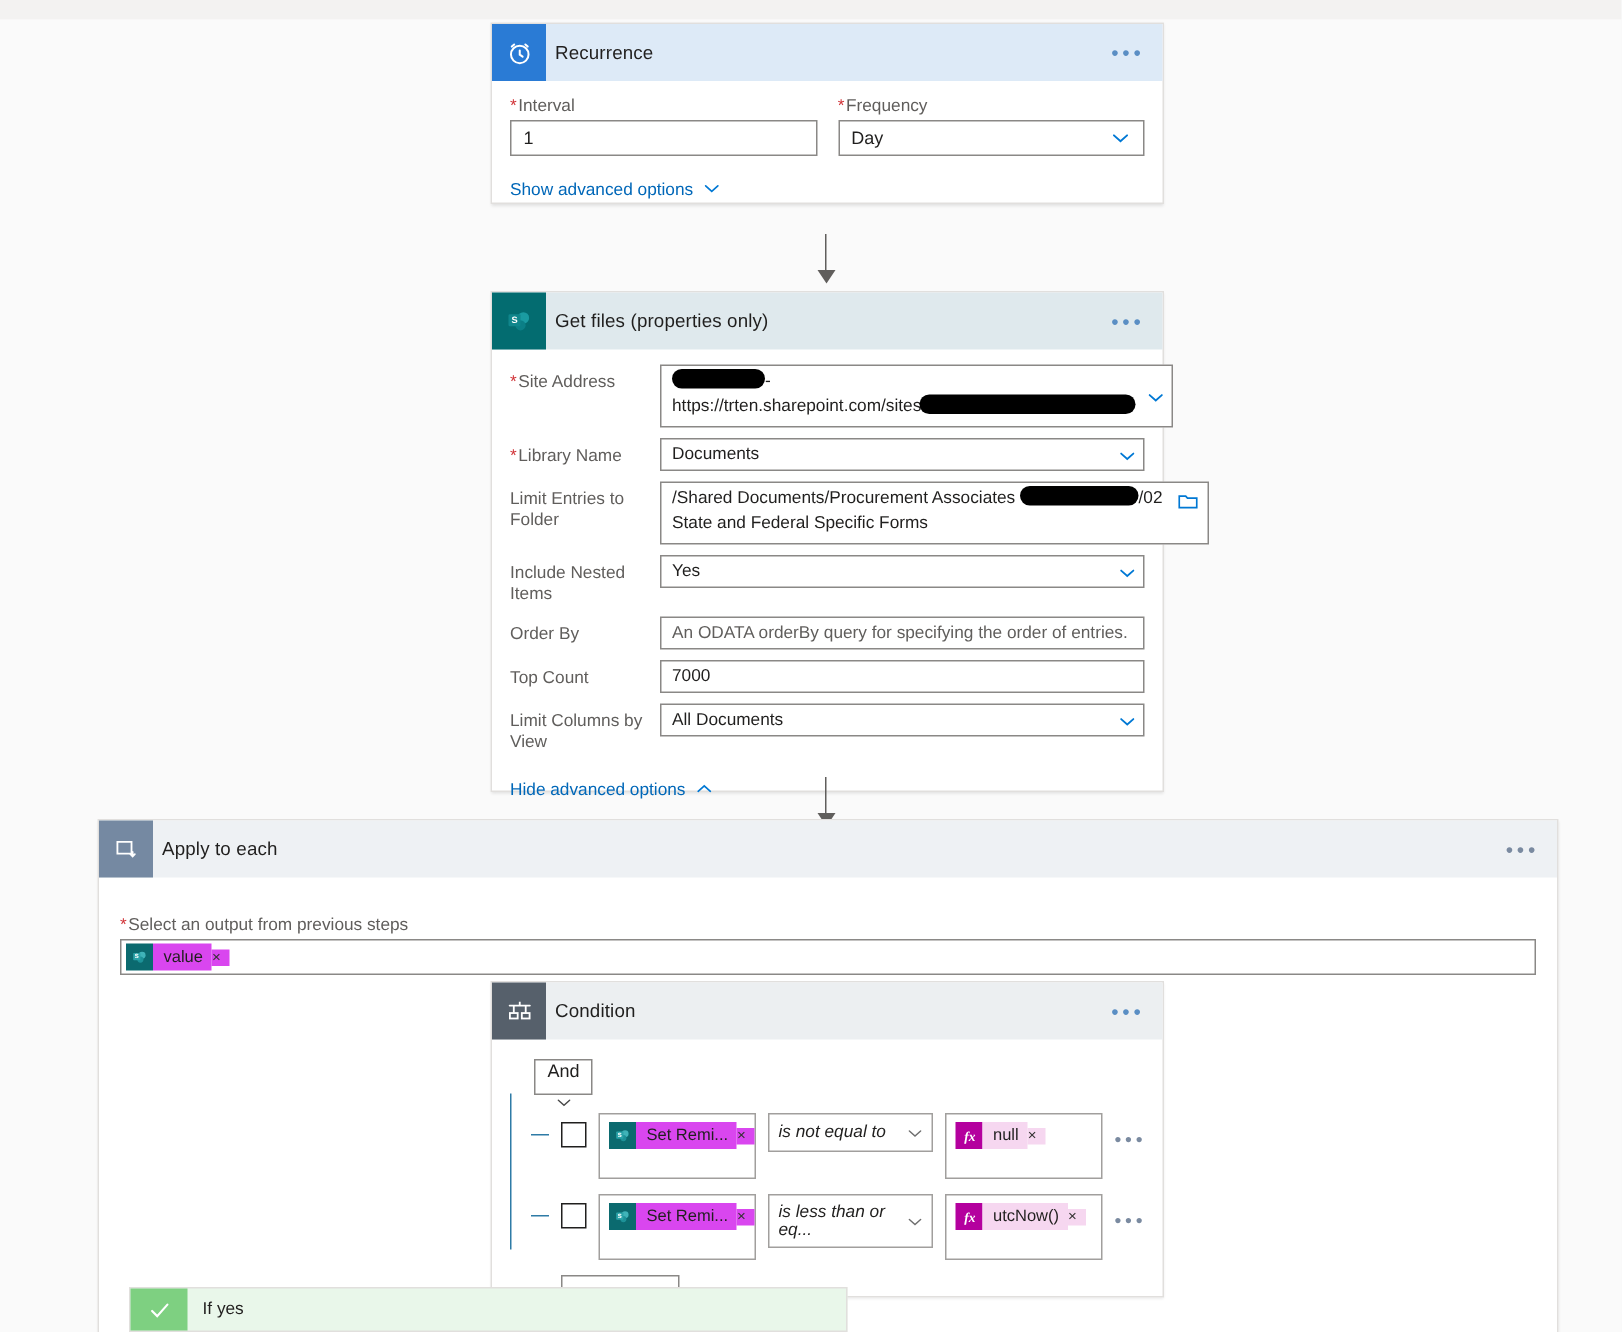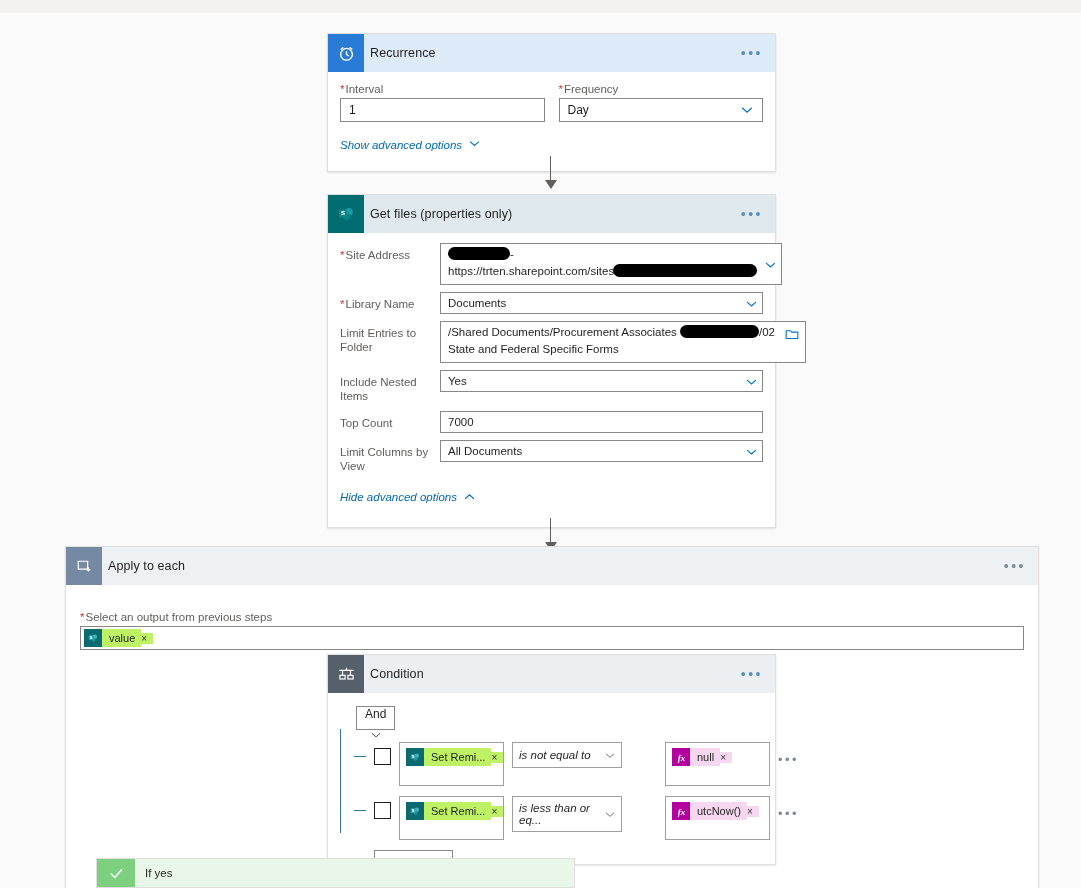--- a/index.html
+++ b/index.html
@@ -72,21 +72,21 @@
   .inp.tall { height: 42px; line-height: 1.55; padding-top: 3px; white-space: normal; }
   .chev {
     position: absolute; right: 7px; top: 50%; transform: translateY(-50%);
     width: 11px; height: 11px; pointer-events: none;
   }
   .chev svg { display: block; }
   .folder-ic { position: absolute; right: 7px; top: 7px; }
 
   .link {
     color: #0067b8; font-size: 11.5px; cursor: pointer;
-    display: inline-flex; align-items: center; gap: 6px; font-style: italic;
+    display: inline-flex; align-items: center; gap: 6px;
   }
 
   
   .rec-grid { display: flex; gap: 14px; }
   .rec-col { flex: 1 1 0; }
   .rec-lbl { font-size: 11.5px; color: #605e5c; margin-bottom: 3px; }
   .rec-lbl .req { color: #d13438; margin-right: 1px; }
   .rec-inp {
     width: 100%; border: 1px solid #8a8886; background: #fff;
     height: 24px; line-height: 22px; padding: 0 26px 0 8px;
@@ -121,21 +121,21 @@
 
   
   .chip { display: inline-flex; align-items: center; height: 18px; font-size: 11px; }
   .chip .cico {
     width: 18px; height: 18px; display: flex; align-items: center; justify-content: center;
     flex: 0 0 18px;
   }
   .chip .ctxt { padding: 0 6px 0 7px; line-height: 18px; color: #201f1e; white-space: nowrap; }
   .chip .cx { padding-right: 6px; color: #323130; font-size: 10px; cursor: pointer; }
   .chip.sp .cico { background: #0b6a6f; }
-  .chip.sp .ctxt, .chip.sp .cx { background: #bef264; }
+  .chip.sp .ctxt, .chip.sp .cx { background: #d946ef; }
   .chip.fx .cico { background: #b4009e; }
   .chip.fx .ctxt, .chip.fx .cx { background: #f6d7f0; }
 
   
   .cond-head { background: #eceff1; }
   .cond-ico { background: #56606b; }
   .cond-body { padding: 13px 14px 16px 26px; position: relative; }
 
   .andbox {
     display: inline-flex; align-items: center; gap: 8px;
@@ -158,21 +158,21 @@
     border: 1px solid #a19f9d; background: #fff;
     min-height: 44px; display: flex; align-items: flex-start;
     padding: 5px 6px;
   }
   .cell-left { width: 105px; flex: 0 0 105px; }
   .cell-op {
     width: 110px; flex: 0 0 110px; min-height: 26px; align-items: center;
     position: relative; padding-right: 22px;
     font-size: 11.5px; color: #201f1e; font-style: italic;
   }
-  .cell-val { width: 105px; flex: 0 0 105px; margin-left: 35px; }
+  .cell-val { width: 105px; flex: 0 0 105px; }
   .row-ellipsis {
     letter-spacing: 2.5px; font-size: 13px; color: #7a8aa0; margin-top: 10px; cursor: pointer;
   }
   .addbtn {
     display: inline-flex; align-items: center; gap: 7px;
     border: 1px solid #8a8886; background: #fff;
     height: 25px; padding: 0 11px; font-size: 12px; color: #201f1e;
     margin-left: 20px; cursor: pointer;
   }
   .plus { font-size: 15px; color: #605e5c; line-height: 1; }
@@ -192,21 +192,21 @@
   .branch.yes .bico { background: #7ed081; }
   .branch.no { background: #fdeaea; }
   .branch.no .bico { background: #f4817f; }
 </style>
 </head>
 <body>
 
 <div class="topband"></div>
 <div class="canvas">
 
-  <div class="card" id="rec-card" style="left:327px; top:20px; width:449px; height:139px;">
+  <div class="card" id="rec-card" style="left:327px; top:2px; width:449px; height:121px;">
     <div class="card-head" style="background:#ddeaf7;">
       <div class="ico" style="background:#2a7bd5;">
         <svg width="19" height="19" viewBox="0 0 24 24" fill="none" stroke="#ffffff" stroke-width="1.7">
           <circle cx="12" cy="13" r="7.4"></circle>
           <path d="M12 9.6v3.6l2.4 1.6" stroke-linecap="round"></path>
           <path d="M7.3 4.6 5.3 6.4M16.7 4.6l2 1.8" stroke-linecap="round"></path>
         </svg>
       </div>
       <div class="title">Recurrence</div>
       <div class="ellipsis">•••</div>
@@ -324,20 +324,26 @@
           <div class="inp">Yes</div>
           <span class="chev">
             <svg width="13" height="13" viewBox="0 0 16 16" fill="none" stroke="#0078d4" stroke-width="1.5">
                 <path d="M3 6l5 4.5L13 6" stroke-linecap="round"></path>
               </svg>
           </span>
         </div>
       </div>
 
 
+      <div class="fieldrow">
+        <div class="flabel">Order By</div>
+        <div class="fctl">
+          <div class="inp ph" style="padding-right:7px;">An ODATA orderBy query for specifying the order of entries.</div>
+        </div>
+      </div>
 
       <div class="fieldrow">
         <div class="flabel">Top Count</div>
         <div class="fctl">
           <div class="inp" style="padding-right:7px;">7000</div>
         </div>
       </div>
 
       <div class="fieldrow" style="margin-bottom:0;">
         <div class="flabel">Limit Columns by View</div>
@@ -518,21 +524,21 @@
                   <path d="M3 6l5 4.5L13 6" stroke-linecap="round"></path>
                 </svg>
             </span>
           </div>
         </div>
 
       </div>
     </div>
   </div>
 
-  <div class="branch yes" style="left:96px; top:845px; width:479px;">
+  <div class="branch yes" style="left:86px; top:845px; width:479px;">
     <div class="bico">
       <svg width="17" height="17" viewBox="0 0 20 20" fill="none" stroke="#ffffff" stroke-width="1.7">
         <path d="M4 10.6l4 4 8-9" stroke-linecap="round"></path>
       </svg>
     </div>
     <div class="btxt">If yes</div>
   </div>
 
 </div>
 

